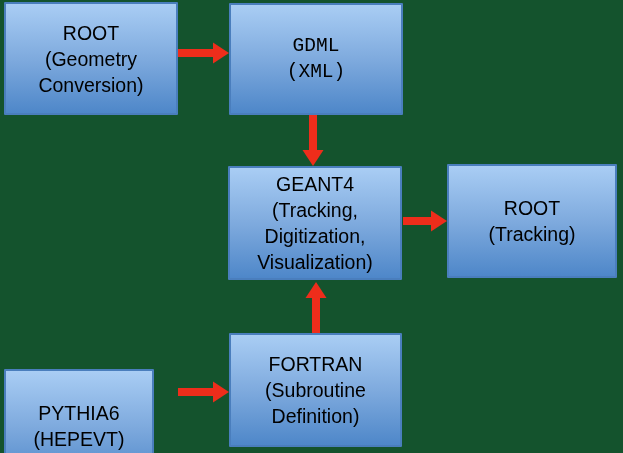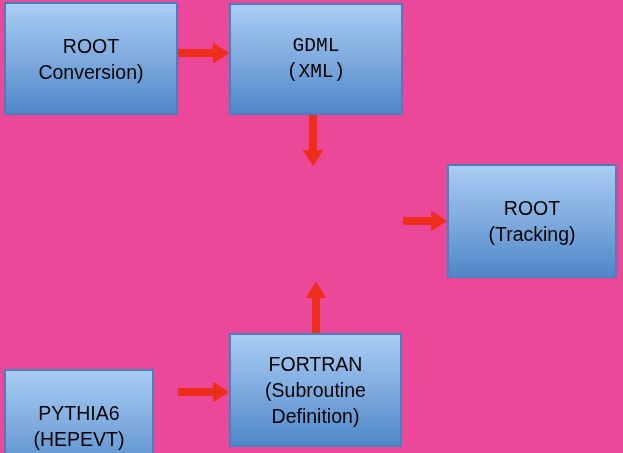--- a/index.html
+++ b/index.html
@@ -4,21 +4,21 @@
 <style>
   html, body {
     margin: 0;
     padding: 0;
     background: #000000;
   }
   .canvas {
     position: relative;
     width: 623px;
     height: 453px;
-    background: #ec4899;
+    background: #14532d;
     overflow: hidden;
     font-family: "Liberation Sans", sans-serif;
   }
   .node {
     position: absolute;
     box-sizing: border-box;
     border: 2px solid #4a7ebd;
     border-radius: 1px;
     background: linear-gradient(to bottom, #a9cdf4 0%, #7da9dd 52%, #4e87c9 100%);
     display: flex;
@@ -48,28 +48,35 @@
     pointer-events: none;
   }
 </style>
 </head>
 <body>
 
 <div class="canvas">
 
   <div class="node" id="node-root-geometry">
     <div class="line">ROOT</div>
+    <div class="line">(Geometry</div>
     <div class="line">Conversion)</div>
   </div>
 
   <div class="node" id="node-gdml">
     <div class="line">GDML</div>
     <div class="line">(XML)</div>
   </div>
 
+  <div class="node" id="node-geant4">
+    <div class="line">GEANT4</div>
+    <div class="line">(Tracking,</div>
+    <div class="line">Digitization,</div>
+    <div class="line">Visualization)</div>
+  </div>
 
   <div class="node" id="node-root-analysis">
     <div class="line">ROOT</div>
     <div class="line">(Tracking)</div>
   </div>
 
   <div class="node" id="node-pythia6">
     <div class="line">PYTHIA6</div>
     <div class="line">(HEPEVT)</div>
   </div>

